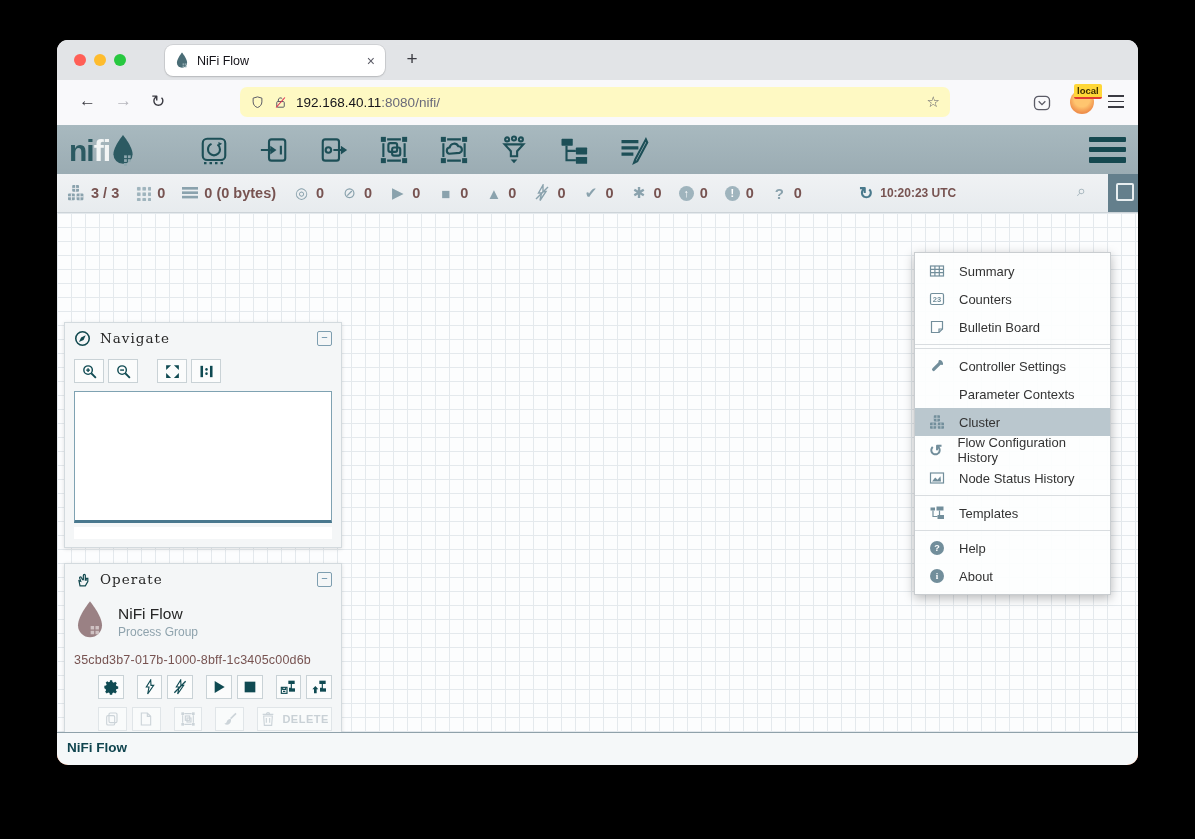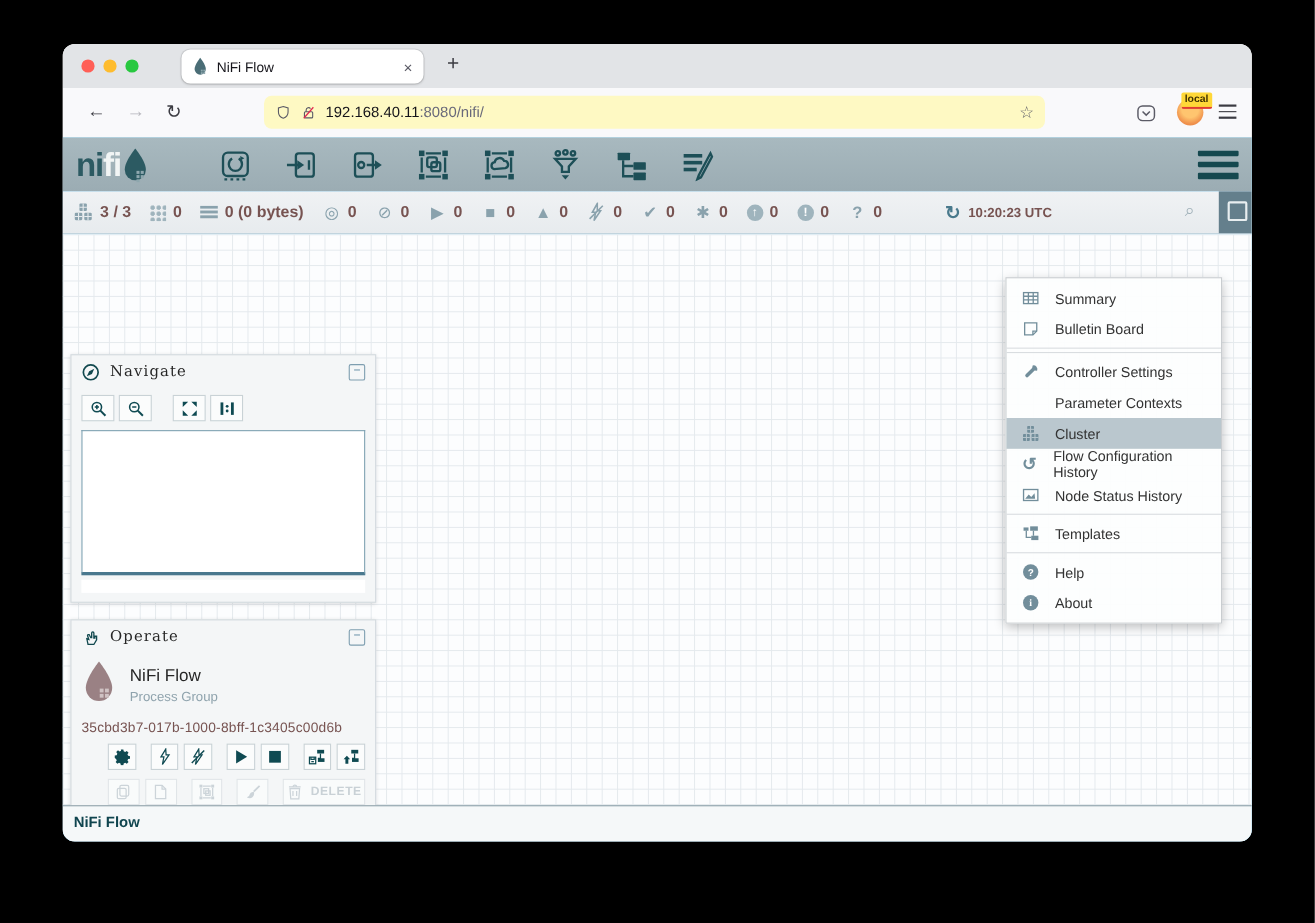--- a/index.html
+++ b/index.html
@@ -17,21 +17,21 @@
   .nav-ic{position:absolute;top:11px;font-size:17px;color:#3b3b42;}
   .urlbar{position:absolute;left:183px;top:7px;width:710px;height:30px;background:#fef9c3;border-radius:7px;display:flex;align-items:center;padding:0 10px;box-sizing:border-box;gap:8px;}
   .url-host{font-size:13.5px;color:#15141a;}
   .url-path{font-size:13.5px;color:#69697a;}
   .url-star{margin-left:auto;font-size:15px;color:#5b5b66;}
   .avatar{position:absolute;left:1013px;top:10px;width:24px;height:24px;border-radius:50%;background:radial-gradient(circle at 50% 38%,#ffc56f 0 40%,#f0924d 70%,#e27b3e 100%);}
   .avatar-badge{position:absolute;left:1017px;top:4px;background:#ffd738;color:#3f3000;font-size:9.5px;font-weight:bold;padding:1px 3px;border-radius:2px;border-bottom:2px solid #e03c31;}
   .ham-fx{position:absolute;left:1051px;top:15px;width:16px;height:13px;display:flex;flex-direction:column;justify-content:space-between;}
   .ham-fx i{height:1.8px;background:#3b3b42;display:block;}
   
-  .app{position:relative;height:640px;background:#7dd3fc;}
+  .app{position:relative;height:640px;background:#c2410c;}
   .nifi-toolbar{position:relative;height:49px;background:linear-gradient(#a8b9bf,#9bacb3);display:flex;align-items:center;padding:0 12px;box-sizing:border-box;}
   .logo{display:flex;align-items:flex-end;margin-right:48px;}
   .logo b{font-size:30px;line-height:30px;letter-spacing:-1px;}
   .logo-ni{color:#2c5a62}.logo-fi{color:#f2f5f5}
   .tool-ic{width:30px;height:30px;margin:0 15px;display:block;}
   .tool-ic svg{stroke:#1d4f57;fill:none;stroke-width:1.7;width:30px;height:30px;}
   .tool-ic .f{fill:#1d4f57;stroke:none;}
   .ham-nifi{margin-left:auto;width:37px;height:26px;display:flex;flex-direction:column;justify-content:space-between;}
   .ham-nifi i{height:5.5px;background:#15484f;border-radius:1px;display:block;}
   
@@ -504,20 +504,29 @@
                 <rect x="1.5" y="3" width="13" height="10"></rect>
                 <path d="M1.5 6.3h13M1.5 9.6h13M5.9 3v10M10.3 3v10"></path>
               </g>
             </svg>
           </span>
         <span>Summary</span>
       </div>
       <div class="mi">
         <span class="micon">
             <svg viewBox="0 0 16 16">
+              <rect x="1.5" y="2.5" width="13" height="11" rx="1.5" stroke="#728e9b" stroke-width="1.2" fill="none"></rect>
+              <text x="8" y="11" font-size="7.5" font-weight="bold" fill="#728e9b" text-anchor="middle" font-family="Liberation Sans,sans-serif">23</text>
+            </svg>
+          </span>
+        <span>Counters</span>
+      </div>
+      <div class="mi">
+        <span class="micon">
+            <svg viewBox="0 0 16 16">
               <path d="M2.5 2.5h11v7.5l-3.5 3.5h-7.5z" stroke="#728e9b" stroke-width="1.2" fill="none"></path>
               <path d="M10 13.5V10h3.5" stroke="#728e9b" stroke-width="1.2" fill="none"></path>
             </svg>
           </span>
         <span>Bulletin Board</span>
       </div>
       <div class="msep"></div>
       <div class="msep"></div>
       <div class="mi">
         <span class="micon">

